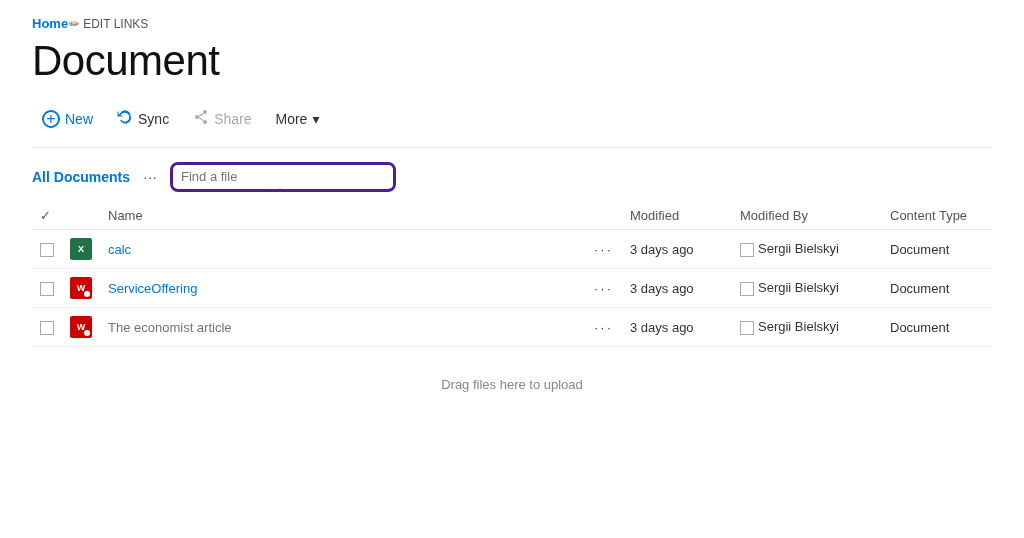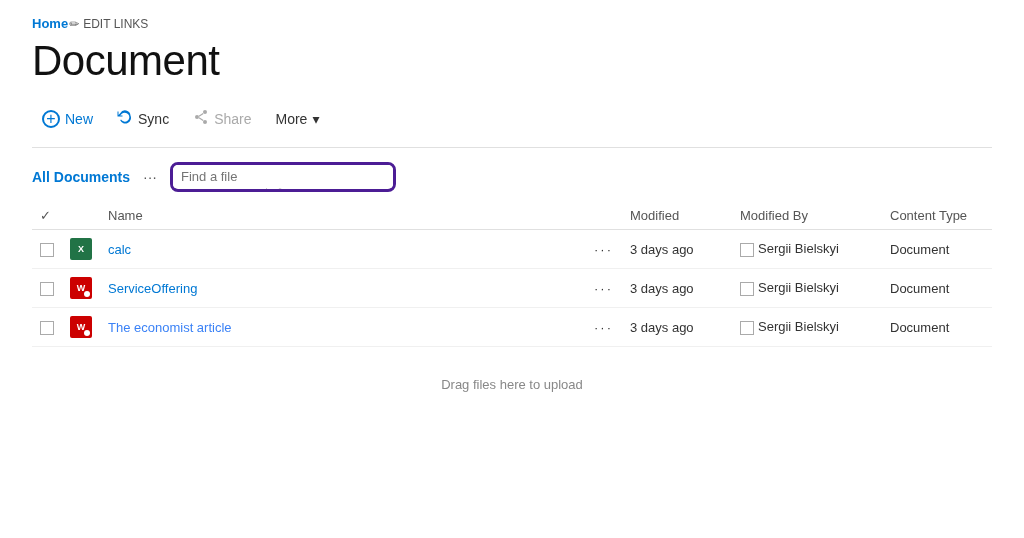--- a/index.html
+++ b/index.html
@@ -287,21 +287,21 @@
         <td class="icon-col"><span class="icon-word-red">W</span></td>
         <td class="name-col" style="cursor: pointer; color: rgb(0, 120, 212);">ServiceOffering</td>
         <td class="dots-col"><span class="three-dots">···</span></td>
         <td class="modified-col">3 days ago</td>
         <td class="modified-by-col"><span class="checkbox-icon" style="margin-right:4px;vertical-align:middle;"></span>Sergii Bielskyi</td>
         <td class="content-type-col">Document</td>
       </tr>
       <tr>
         <td class="check-col"><span class="checkbox-icon"></span></td>
         <td class="icon-col"><span class="icon-word-red">W</span></td>
-        <td class="name-col" style="cursor: pointer; color: #3b82f6;">The economist article</td>
+        <td class="name-col" style="cursor: pointer; color: #737373;">The economist article</td>
         <td class="dots-col"><span class="three-dots">···</span></td>
         <td class="modified-col">3 days ago</td>
         <td class="modified-by-col"><span class="checkbox-icon" style="margin-right:4px;vertical-align:middle;"></span>Sergii Bielskyi</td>
         <td class="content-type-col">Document</td>
       </tr>
     </tbody>
 </table>
 
 <div class="drag-drop-area">
   <span>Drag files here to upload</span>

